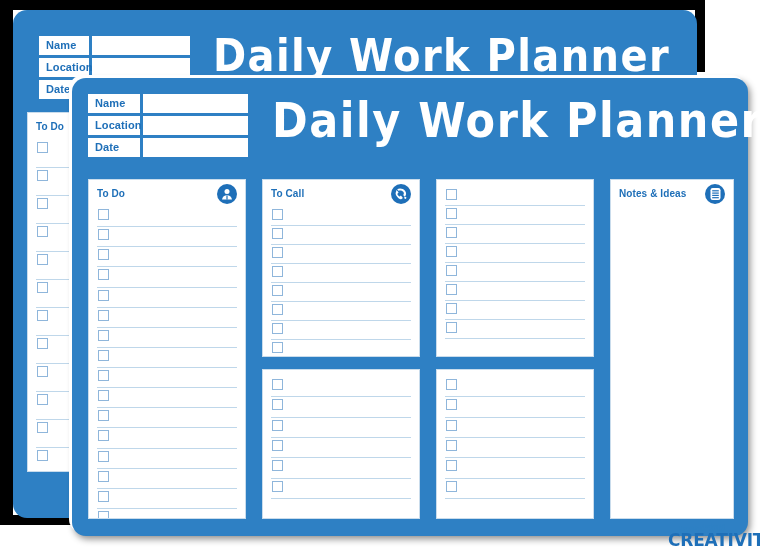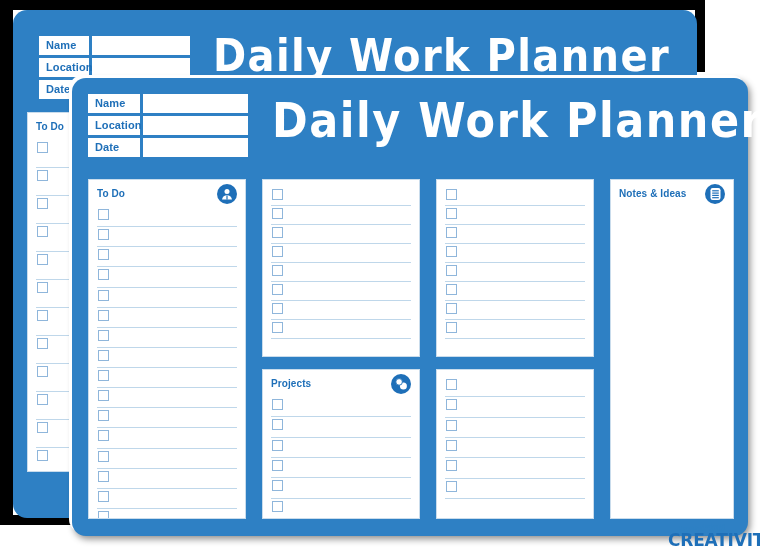--- a/index.html
+++ b/index.html
@@ -326,20 +326,30 @@
             <div class="cbox"></div>
             <div class="row-line"></div>
           </div>
           <div class="row" style="height: 19.125px;">
             <div class="cbox"></div>
             <div class="row-line"></div>
           </div>
         </div>
       </div>
       <div class="panel" style="left: 190px; top: 101px; width: 158px; height: 178px;">
+        <div class="panel-head">
+          <div class="panel-title">To Call</div>
+          <div class="panel-icon">
+            <svg width="14" height="14" viewBox="0 0 14 14">
+              <path d="M3.2 2.2c2.6-1.3 6.1-.6 7.8 1.6 1.6 2 1.4 4.6-.3 5.9l-1.5-1.7c.9-.8.9-2.1 0-3.2C8 3.4 5.9 3 4.4 3.8z" fill="#fff"></path>
+              <path d="M2.6 3.1l2 2.3-1 1.1c-.3.4-.2.9.4 1.8.6.9 1.2 1.3 1.7 1.1l1.2-.8 2 2.3-1.3 1c-1 .7-2.4.2-3.8-1.3C2.3 9 1.5 7.2 1.6 6z" fill="#fff"></path>
+              <circle cx="11.3" cy="10.8" r="1.1" fill="#fff"></circle>
+            </svg>
+          </div>
+        </div>
         <div class="rows">
           <div class="row" style="height: 18px;">
             <div class="cbox"></div>
             <div class="row-line"></div>
           </div>
           <div class="row" style="height: 18px;">
             <div class="cbox"></div>
             <div class="row-line"></div>
           </div>
           <div class="row" style="height: 18px;">
@@ -413,30 +423,20 @@
               <rect x="3.2" y="3.2" width="6.6" height="1.2" fill="#1E6FB8"></rect>
               <rect x="3.2" y="5.5" width="6.6" height="1.2" fill="#1E6FB8"></rect>
               <rect x="3.2" y="7.8" width="6.6" height="1.2" fill="#1E6FB8"></rect>
               <rect x="3.2" y="10.1" width="6.6" height="1.2" fill="#1E6FB8"></rect>
             </svg>
           </div>
         </div>
         <div class="notes-body"></div>
       </div>
       <div class="panel" style="left: 190px; top: 291px; width: 158px; height: 150px;">
-        <div class="panel-head">
-          <div class="panel-title">Projects</div>
-          <div class="panel-icon">
-            <svg width="14" height="14" viewBox="0 0 14 14">
-              <circle cx="5.1" cy="4.9" r="3.3" fill="#fff"></circle>
-              <circle cx="9.4" cy="8.9" r="3.5" fill="#fff"></circle>
-              <circle cx="5.1" cy="4.9" r="3.3" fill="none" stroke="#1E6FB8" stroke-width=".9"></circle>
-            </svg>
-          </div>
-        </div>
         <div class="rows">
           <div class="row" style="height: 19.3333px;">
             <div class="cbox"></div>
             <div class="row-line"></div>
           </div>
           <div class="row" style="height: 19.3333px;">
             <div class="cbox"></div>
             <div class="row-line"></div>
           </div>
           <div class="row" style="height: 19.3333px;">

